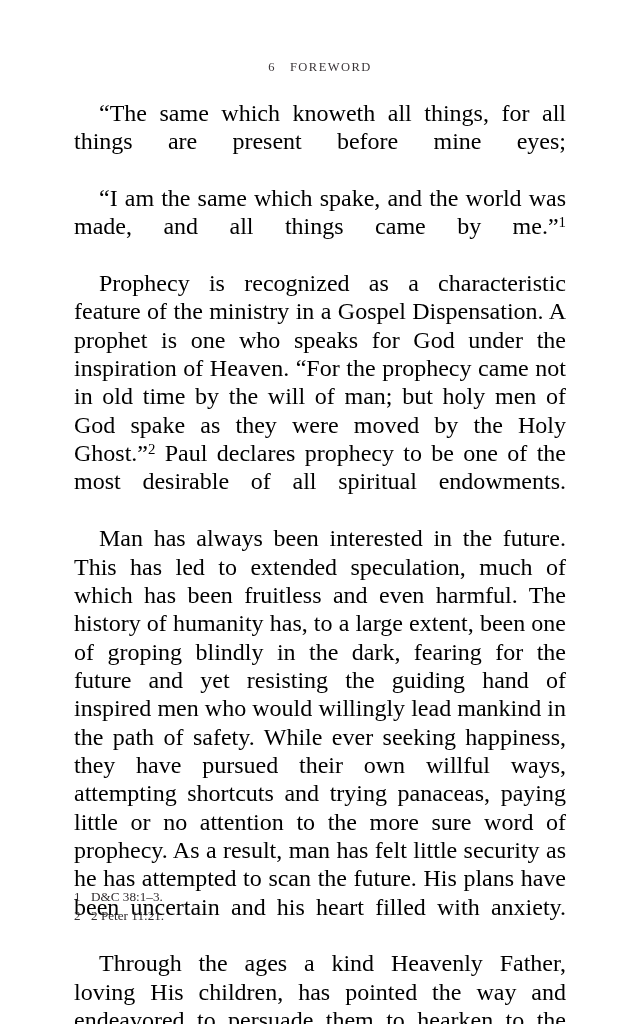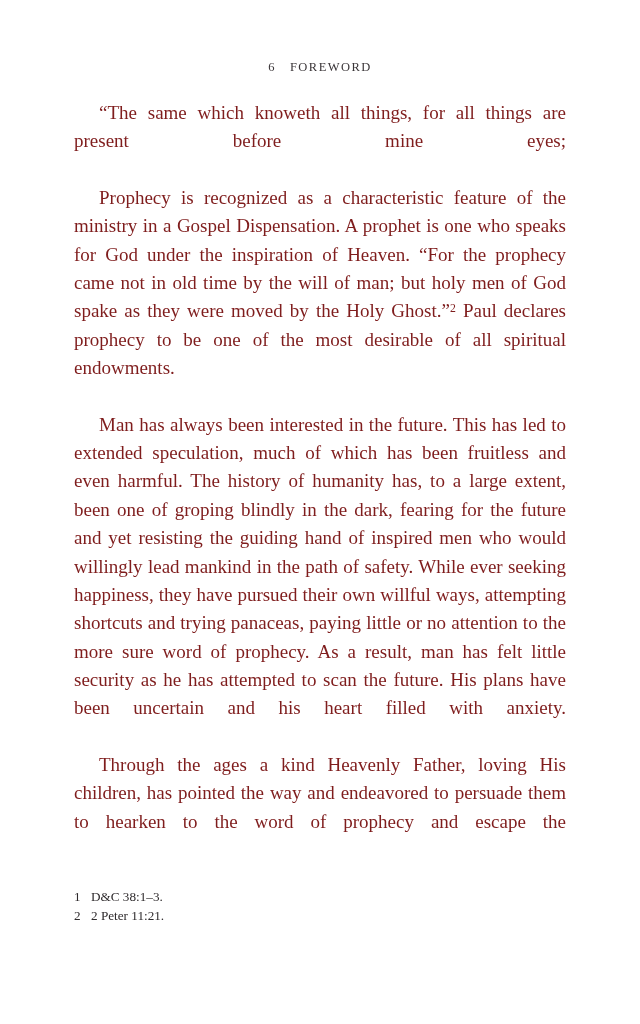--- a/index.html
+++ b/index.html
@@ -43,26 +43,26 @@
   
   .textblock {
     position: absolute;
     top: 99px;
     left: 74px;
     width: 492px;
   }
 
   p.para {
     margin: 0;
-    font-size: 19px;
+    font-size: 24px;
     line-height: 28.35px;
     text-align: justify;
     text-justify: inter-word;
     text-indent: 25px;
-    color: #7f1d1d;
+    color: #000000;
     hyphens: none;
   }
 
   
   p.para::after {
     content: "";
     display: inline-block;
     width: 100%;
   }
 
@@ -101,20 +101,21 @@
 <div class="page">
 
   <div class="running-head">
     <span class="folio">6</span><span class="head-title">FOREWORD</span>
   </div>
 
   <div class="textblock">
 
     <p class="para"><span>“The same which knoweth all things, for all things are present before mine eyes;</span></p>
 
+    <p class="para"><span>“I am the same which spake, and the world was made, and all things came by me.”</span><sup class="fn">1</sup></p>
 
     <p class="para"><span>Prophecy is recognized as a characteristic feature of the ministry in a Gospel Dispensation. A prophet is one who speaks for God under the inspiration of Heaven. “For the prophecy came not in old time by the will of man; but holy men of God spake as they were moved by the Holy Ghost.”</span><sup class="fn">2</sup><span> Paul declares prophecy to be one of the most desirable of all spiritual endowments.</span></p>
 
     <p class="para"><span>Man has always been interested in the future. This has led to extended speculation, much of which has been fruitless and even harmful. The history of humanity has, to a large extent, been one of groping blindly in the dark, fearing for the future and yet resisting the guiding hand of inspired men who would willingly lead mankind in the path of safety. While ever seeking happiness, they have pursued their own willful ways, attempting shortcuts and trying panaceas, paying little or no attention to the more sure word of prophecy. As a result, man has felt little security as he has attempted to scan the future. His plans have been uncertain and his heart filled with anxiety.</span></p>
 
     <p class="para"><span>Through the ages a kind Heavenly Father, loving His children, has pointed the way and endeavored to persuade them to hearken to the word of prophecy and escape the</span></p>
 
   </div>
 
   <div class="footnotes">

